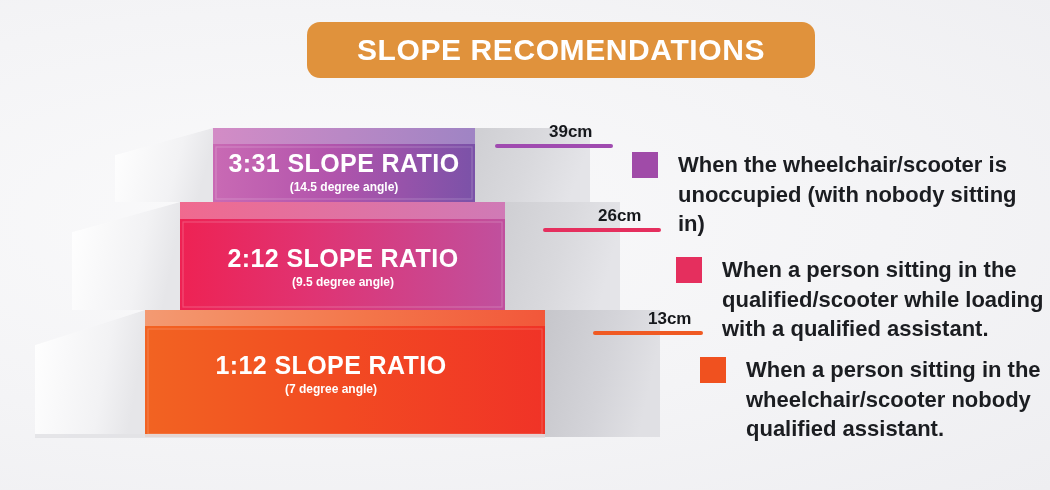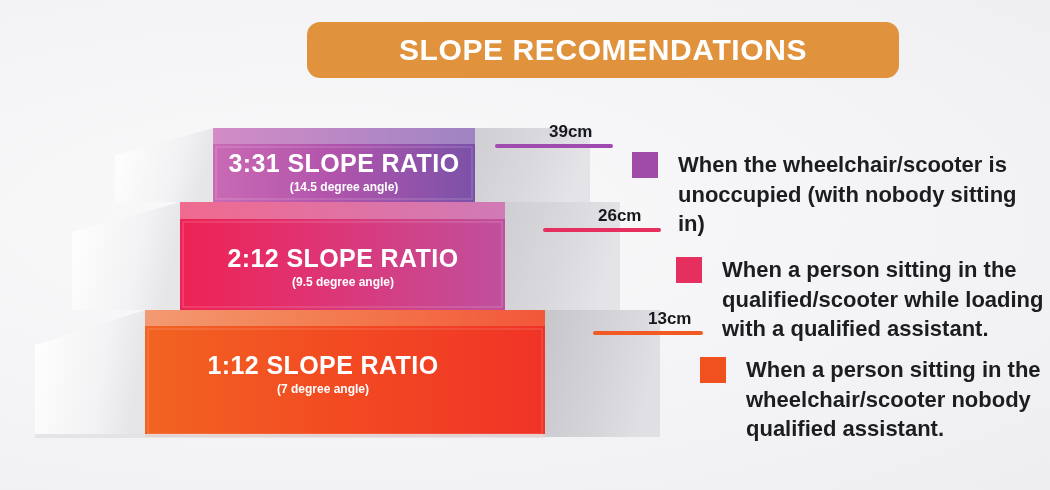--- a/index.html
+++ b/index.html
@@ -21,21 +21,21 @@
     height: 490px;
     background: radial-gradient(ellipse at 30% 45%, #fafafb 0%, #f4f4f6 55%, #eeeef1 100%);
     overflow: hidden;
   }
 
   
   #title-pill {
     position: absolute;
     left: 307px;
     top: 22px;
-    width: 592px;
+    width: 508px;
     height: 56px;
     border-radius: 13px;
     background: #e0923c;
     display: flex;
     align-items: center;
     justify-content: center;
   }
   #title-text {
     color: #ffffff;
     font-size: 30px;
@@ -73,21 +73,21 @@
   .step-sub {
     font-size: 12px;
     font-weight: bold;
     margin-top: 4px;
     white-space: nowrap;
     font-family: "Liberation Sans", sans-serif;
   }
 
   #label-top   { left: 213px; top: 150px; width: 262px; }
   #label-mid   { left: 178px; top: 245px; width: 330px; }
-  #label-bot   { left: 137px; top: 352px; width: 372px; }
+  #label-bot   { left: 145px; top: 352px; width: 372px; }
 
   
   .measure {
     position: absolute;
   }
   .measure-value {
     position: absolute;
     font-size: 17px;
     font-weight: bold;
     color: #16181c;

